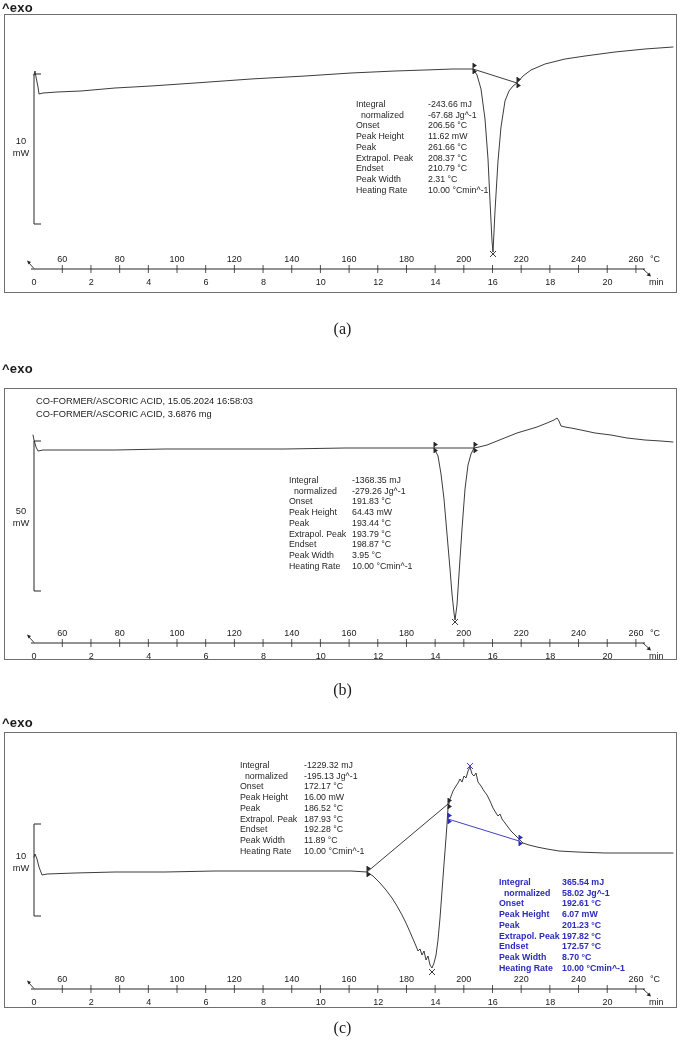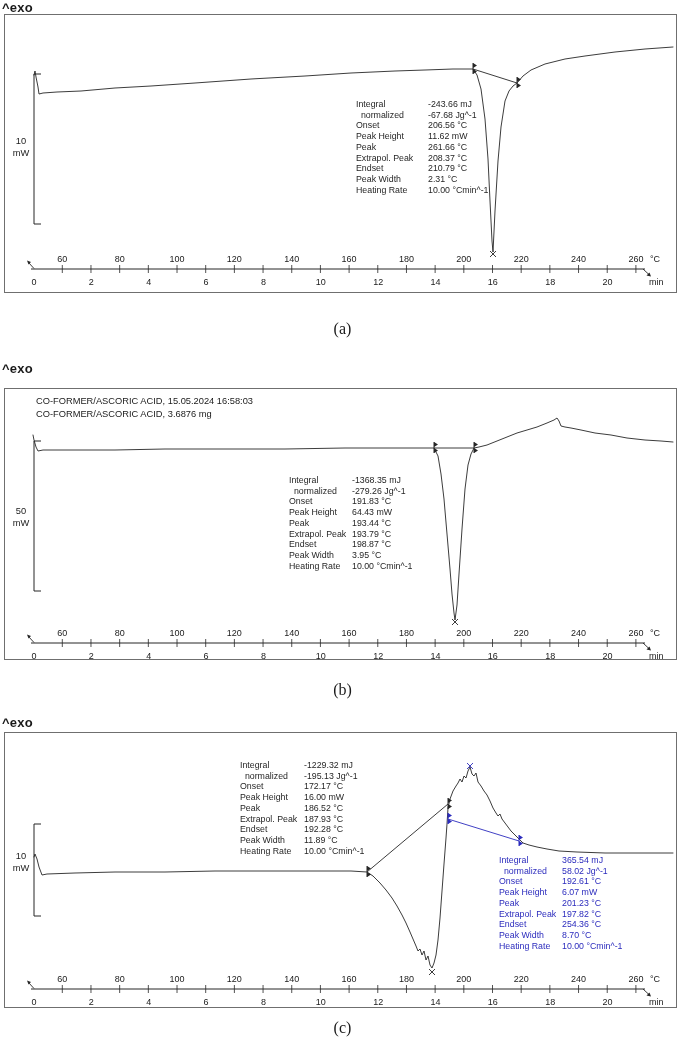--- a/index.html
+++ b/index.html
@@ -304,27 +304,27 @@
         <div class="arow"><span class="alab" style="width: 64px;">Integral</span><span class="aval">-1229.32 mJ</span></div>
         <div class="arow"><span class="alab" style="width: 64px;">  normalized</span><span class="aval">-195.13 Jg^-1</span></div>
         <div class="arow"><span class="alab" style="width: 64px;">Onset</span><span class="aval">172.17 °C</span></div>
         <div class="arow"><span class="alab" style="width: 64px;">Peak Height</span><span class="aval">16.00 mW</span></div>
         <div class="arow"><span class="alab" style="width: 64px;">Peak</span><span class="aval">186.52 °C</span></div>
         <div class="arow"><span class="alab" style="width: 64px;">Extrapol. Peak</span><span class="aval">187.93 °C</span></div>
         <div class="arow"><span class="alab" style="width: 64px;">Endset</span><span class="aval">192.28 °C</span></div>
         <div class="arow"><span class="alab" style="width: 64px;">Peak Width</span><span class="aval">11.89 °C</span></div>
         <div class="arow"><span class="alab" style="width: 64px;">Heating Rate</span><span class="aval">10.00 °Cmin^-1</span></div>
       </div>
-    <div class="ann" id="ann-c-1" style="left: 494px; top: 122px; color: rgb(43, 43, 189);">
+    <div class="ann" id="ann-c-1" style="left: 494px; top: 144px; color: rgb(43, 43, 189); font-weight: bold;">
         <div class="arow"><span class="alab" style="width: 63px;">Integral</span><span class="aval">365.54 mJ</span></div>
         <div class="arow"><span class="alab" style="width: 63px;">  normalized</span><span class="aval">58.02 Jg^-1</span></div>
         <div class="arow"><span class="alab" style="width: 63px;">Onset</span><span class="aval">192.61 °C</span></div>
         <div class="arow"><span class="alab" style="width: 63px;">Peak Height</span><span class="aval">6.07 mW</span></div>
         <div class="arow"><span class="alab" style="width: 63px;">Peak</span><span class="aval">201.23 °C</span></div>
         <div class="arow"><span class="alab" style="width: 63px;">Extrapol. Peak</span><span class="aval">197.82 °C</span></div>
-        <div class="arow"><span class="alab" style="width: 63px;">Endset</span><span class="aval">254.36 °C</span></div>
+        <div class="arow"><span class="alab" style="width: 63px;">Endset</span><span class="aval">172.57 °C</span></div>
         <div class="arow"><span class="alab" style="width: 63px;">Peak Width</span><span class="aval">8.70 °C</span></div>
         <div class="arow"><span class="alab" style="width: 63px;">Heating Rate</span><span class="aval">10.00 °Cmin^-1</span></div>
       </div>
   </div>
   <div class="caption" style="top:1019px;">(c)</div>
 
 </div>
 
 </body></html>

